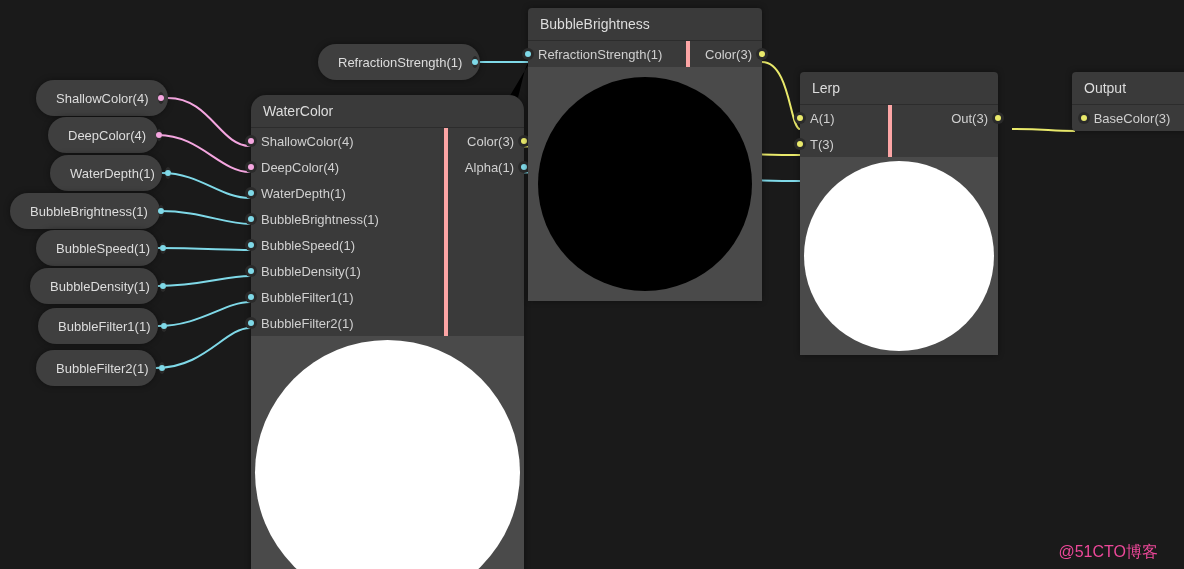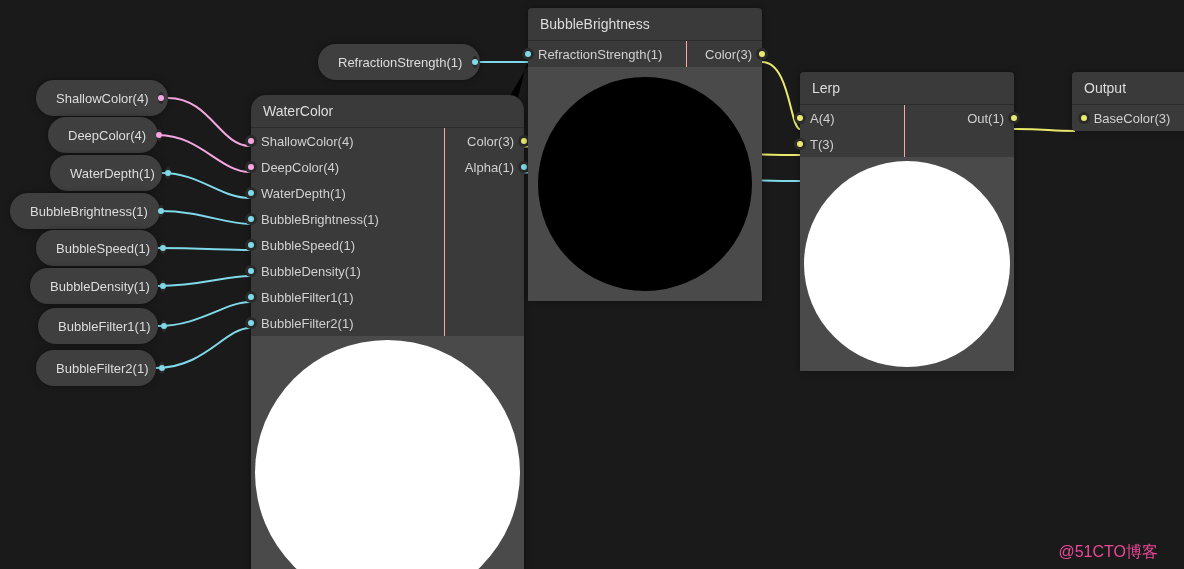--- a/index.html
+++ b/index.html
@@ -22,21 +22,21 @@
   }
   .node-title {
     padding: 8px 12px;
     color: #ddd;
     font-size: 14px;
     border-bottom: 1px solid #2c2c2c;
   }
   .node-body { display: flex; }
   .col { display: flex; flex-direction: column; }
   .col.left  { flex: 1; }
-  .col.right { border-left: 1px solid #fca5a5; }
+  .col.right { border-left: 4px solid #fca5a5; }
   .port {
     height: 26px;
     display: flex;
     align-items: center;
     padding: 0 10px;
     gap: 7px;
     position: relative;
   }
   .port.in  .pin { position: absolute; left: -6px; }
   .port.out .pin { position: absolute; right: -6px; }
@@ -228,36 +228,36 @@
           <span>Color(3)</span>
           <span class="pin y"></span>
         </div>
     </div>
   </div>
   <div class="preview" style="padding:10px;">
     <div class="circle black"></div>
   </div>
 </div>
 
-<div class="node" style="left:800px; top:72px; width:214px;">
+<div class="node" style="left:800px; top:72px; width:198px;">
   <div class="node-title">Lerp</div>
   <div class="node-body">
     <div class="col left">
       <div class="port in">
           <span class="pin y"></span>
-          <span>A(4)</span>
+          <span>A(1)</span>
         </div>
       <div class="port in">
           <span class="pin y"></span>
           <span>T(3)</span>
         </div>
     </div>
     <div class="col right" style="width:110px;">
       <div class="port out">
-          <span>Out(1)</span>
+          <span>Out(3)</span>
           <span class="pin y"></span>
         </div>
     </div>
   </div>
   <div class="preview">
     <div class="circle"></div>
   </div>
 </div>
 
 <div class="node" style="left:1072px; top:72px; width:120px;">

